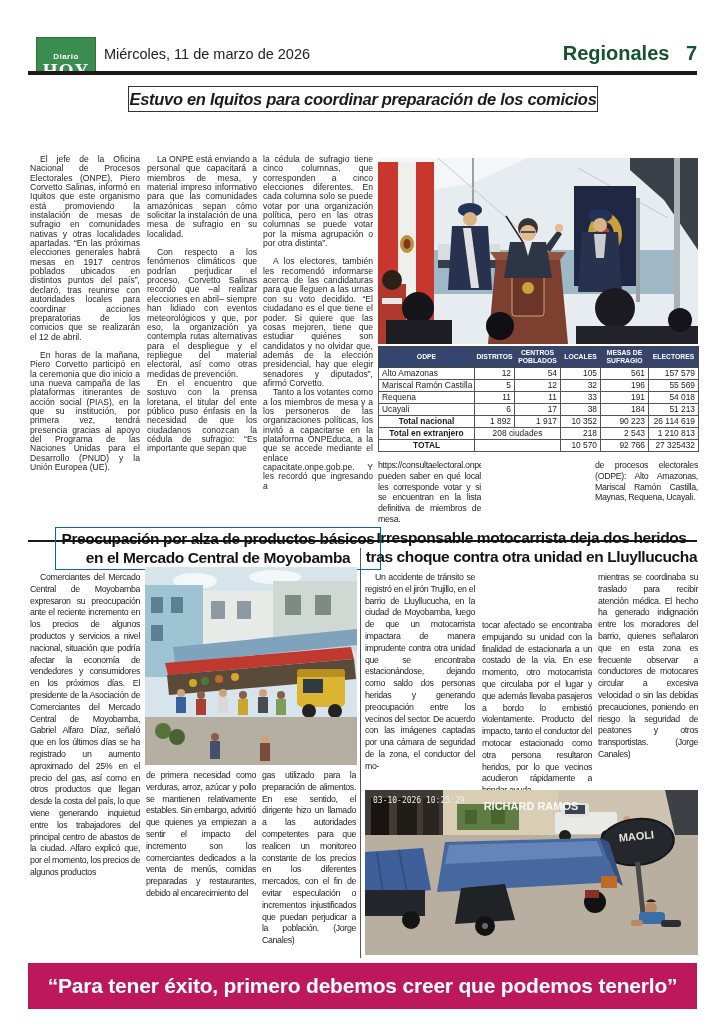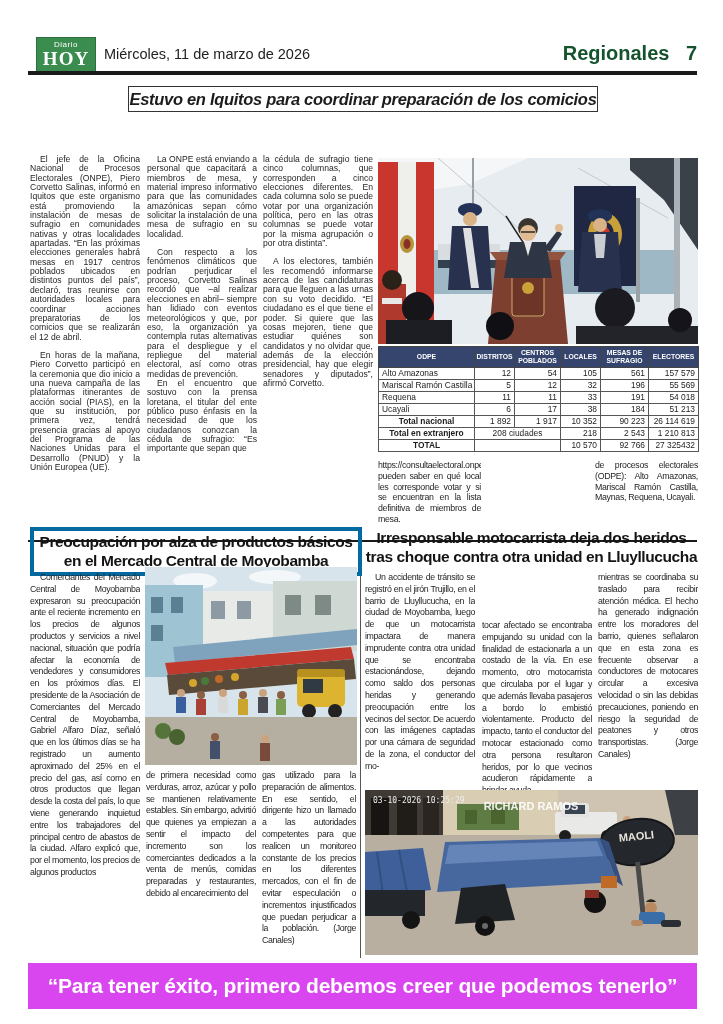--- a/index.html
+++ b/index.html
@@ -1,21 +1,21 @@
 <!DOCTYPE html>
 <html><head>
 <meta charset="utf-8">
 <style>
   html,body{margin:0;padding:0;background:#fff;}
   .page{position:relative;width:723px;height:1024px;background:#fff;overflow:hidden;
         font-family:"Liberation Sans",sans-serif;color:#1c1c1c;}
   .abs{position:absolute;}
   
   .logo{background:#3b8c4f;color:#fff;text-align:center;border:1px solid #2e6e3e;}
-  .logo .top{font-size:8px;font-weight:normal;letter-spacing:.5px;padding-top:2px;}
+  .logo .top{font-size:8px;font-weight:bold;letter-spacing:.5px;padding-top:14px;}
   .logo .main{font-family:"Liberation Serif",serif;font-weight:bold;font-size:19px;line-height:19px;letter-spacing:1px;}
   .date{font-size:14.5px;color:#222;}
   .section{font-size:20px;font-weight:bold;color:#14532d;}
   .rule{background:#1a1a1a;}
   
   .kicker{border:1px solid #333;font-style:italic;font-weight:bold;font-size:16.5px;
           text-align:center;line-height:24px;letter-spacing:-0.3px;}
   .headline{font-size:26.5px;font-weight:bold;text-align:center;line-height:26px;letter-spacing:-0.6px;color:#141414;}
   .bodycol{font-size:8.6px;line-height:9.35px;text-align:justify;overflow:hidden;letter-spacing:0;color:#1f1f1f;}
   .bodycol2{font-size:8.8px;line-height:11.8px;text-align:justify;overflow:hidden;letter-spacing:-0.35px;color:#1f1f1f;}
@@ -29,22 +29,22 @@
                  padding:2px 1px;line-height:1.15;border:1px solid #444;text-align:center;}
   table.stats td{border:1px solid #555;font-size:8.4px;padding:0.5px 3px;height:9.5px;
                  white-space:nowrap;overflow:hidden;}
   td.name{text-align:left;}
   td.num{text-align:right;}
   td.ctr{text-align:center;}
   tr.bold td{font-weight:bold;}
   td.b{font-weight:bold;text-align:center;}
   
   .subhead{font-size:15.5px;font-weight:bold;text-align:center;line-height:18.5px;letter-spacing:-0.4px;color:#141414;}
-  .boxed{border:4px solid #0369a1;}
-  .banner{background:#d946ef;color:#fff;font-weight:bold;font-size:21px;
+  .boxed{border:1px solid #0369a1;margin-left:25px;}
+  .banner{background:#be185d;color:#fff;font-weight:bold;font-size:21px;
           text-align:center;line-height:46px;letter-spacing:-0.2px;}
   .photo{overflow:hidden;background:#ddd;}
   svg{display:block;}
 </style>
 </head>
 <body>
 
 <div class="page">
 
   <div class="abs logo" style="left:36px;top:37px;width:58px;height:34px;">
@@ -65,20 +65,21 @@
     <p class="gap">En horas de la mañana, Piero Corvetto participó en la ceremonia que dio inicio a una nueva campaña de las plataformas itinerantes de acción social (PIAS), en la que su institución, por primera vez, tendrá presencia gracias al apoyo del Programa de las Naciones Unidas para el Desarrollo (PNUD) y la Unión Europea (UE).</p>
   </div>
   <div class="abs bodycol" style="left:147px;top:155px;width:110px;height:382px;">
     <p>La ONPE está enviando a personal que capacitará a miembros de mesa, y material impreso informativo para que las comunidades amazónicas sepan cómo solicitar la instalación de una mesa de sufragio en su localidad.</p>
     <p class="gap">Con respecto a los fenómenos climáticos que podrían perjudicar el proceso, Corvetto Salinas recordó que –al realizar elecciones en abril– siempre han lidiado con eventos meteorológicos y que, por eso, la organización ya contempla rutas alternativas para el despliegue y el repliegue del material electoral, así como otras medidas de prevención.</p>
     <p>En el encuentro que sostuvo con la prensa loretana, el titular del ente público puso énfasis en la necesidad de que los ciudadanos conozcan la cédula de sufragio: “Es importante que sepan que</p>
   </div>
   <div class="abs bodycol" style="left:263px;top:155px;width:110px;height:382px;">
     <p class="noind">la cédula de sufragio tiene cinco columnas, que corresponden a cinco elecciones diferentes. En cada columna solo se puede votar por una organización política, pero en las otras columnas se puede votar por la misma agrupación o por otra distinta”.</p>
     <p class="gap">A los electores, también les recomendó informarse acerca de las candidaturas para que lleguen a las urnas con su voto decidido. “El ciudadano es el que tiene el poder. Si quiere que las cosas mejoren, tiene que estudiar quiénes son candidatos y no olvidar que, además de la elección presidencial, hay que elegir senadores y diputados”, afirmó Corvetto.</p>
+    <p>Tanto a los votantes como a los miembros de mesa y a los personeros de las organizaciones políticas, los invitó a capacitarse en la plataforma ONPEduca, a la que se accede mediante el enlace capacitate.onpe.gob.pe. Y les recordó que ingresando a</p>
   </div>
 
   <div class="abs photo" style="left:378px;top:158px;width:320px;height:186px;">
     <svg width="320" height="186" viewBox="0 0 320 186">
       <rect x="0" y="0" width="320" height="186" fill="#e6ecf0"></rect>
       <g>
         <polygon points="0,0 150,0 92,26 0,40" fill="#f4f6f7"></polygon>
         <line x1="95" y1="0" x2="95" y2="62" stroke="#97a0a7" stroke-width="2"></line>
         <line x1="60" y1="0" x2="140" y2="70" stroke="#c3cad0" stroke-width="1"></line>
         <line x1="200" y1="10" x2="290" y2="60" stroke="#c3cad0" stroke-width="1"></line>

